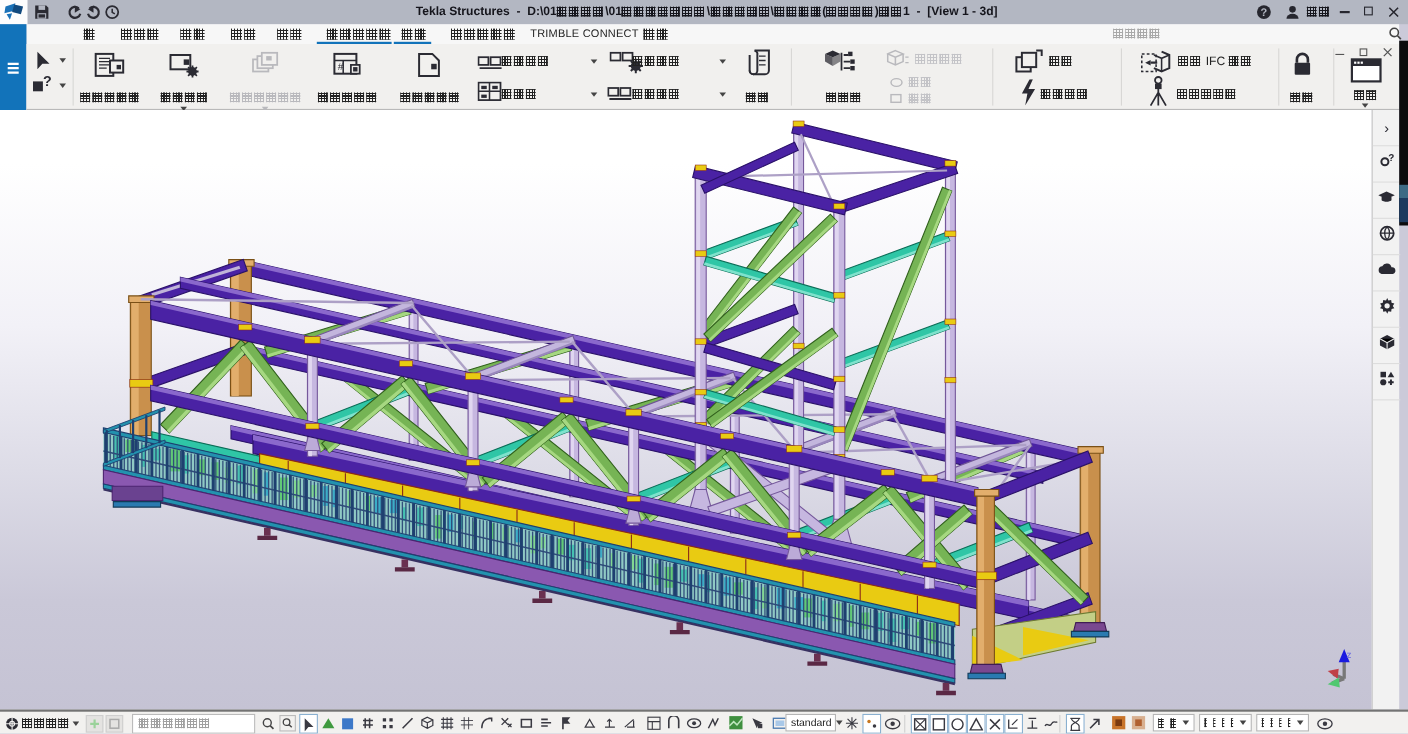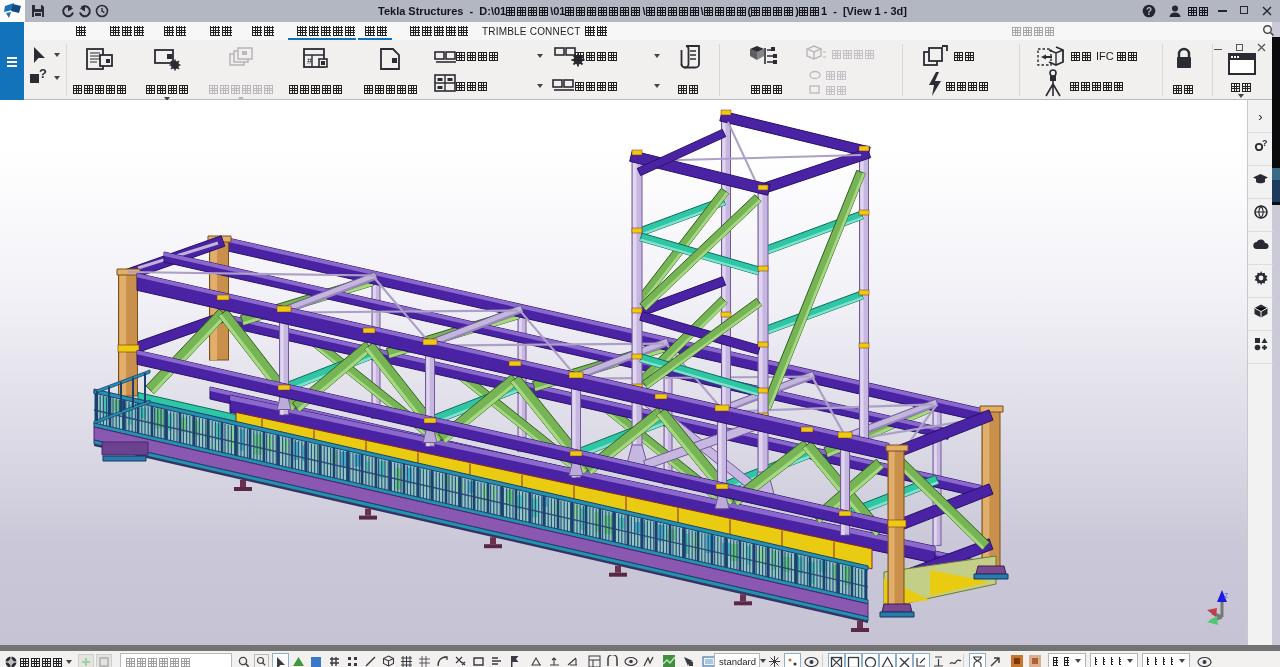--- a/index.html
+++ b/index.html
@@ -4,21 +4,21 @@
 body{width:1280px;height:667px;overflow:hidden;font-family:"Liberation Sans",sans-serif;position:relative;background:#cbcad9}
 i.z{display:inline-block;margin-right:2px;vertical-align:-1px}
 .tb{position:absolute;left:0;top:0;width:1280px;height:22px;background:#b3b7c2}
 .menu{position:absolute;left:24px;top:22px;width:1248px;height:18px;background:#f7f7f7}
 .ribbon{position:absolute;left:24px;top:40px;width:1248px;height:60px;background:#f1f0ee;border-bottom:1px solid #b9b9b9}
 .blue{position:absolute;left:0;top:22px;width:24px;height:78px;background:#1273ba}
 .vp{position:absolute;left:0;top:100px;width:1247px;height:545px;background:linear-gradient(#ffffff 0%,#ffffff 9%,#f2f1f7 36%,#dddce7 60%,#cac8d8 82%,#c5c3d4 100%)}
 .sb{position:absolute;left:1247px;top:100px;width:25px;height:545px;background:#f2f2f2;border-left:1px solid #c9c9c9}
 .sb .ic{width:25px;height:33px;border-bottom:1px solid #ddd;text-align:center;line-height:33px;font-size:13px;color:#2a2a33}
 .black{position:absolute;left:1272px;top:37px;width:8px;height:168px;background:#0b0b0d}
-.status{position:absolute;left:0;top:645px;width:1280px;height:22px;background:#f2f1ef;border-top:6px solid #737373;font-size:11px;color:#333}
+.status{position:absolute;left:0;top:645px;width:1280px;height:22px;background:#f2f1ef;border-top:2px solid #737373;font-size:11px;color:#333}
 .mi{display:inline-block;color:#222;font-size:12px}
 .sep{position:absolute;top:4px;height:52px;width:1px;background:#d8d7d5}
 .car{display:inline-block;width:0;height:0;border-left:3.5px solid transparent;border-right:3.5px solid transparent;border-top:4px solid #444}
 .ddl{height:16px;background:#fff;border:1px solid #b5b5b5;font-size:11px;color:#222;display:inline-flex;align-items:center;padding:0 4px;gap:4px}
 </style></head><body>
 
 <div class="tb">
  <div style="position:absolute;left:0;top:0;width:25px;height:22px;background:#fdfdfd">
   <svg width="25" height="22">
         <polygon points="5,6 14,3 12,10 4,12" fill="#1b72b8"></polygon>

